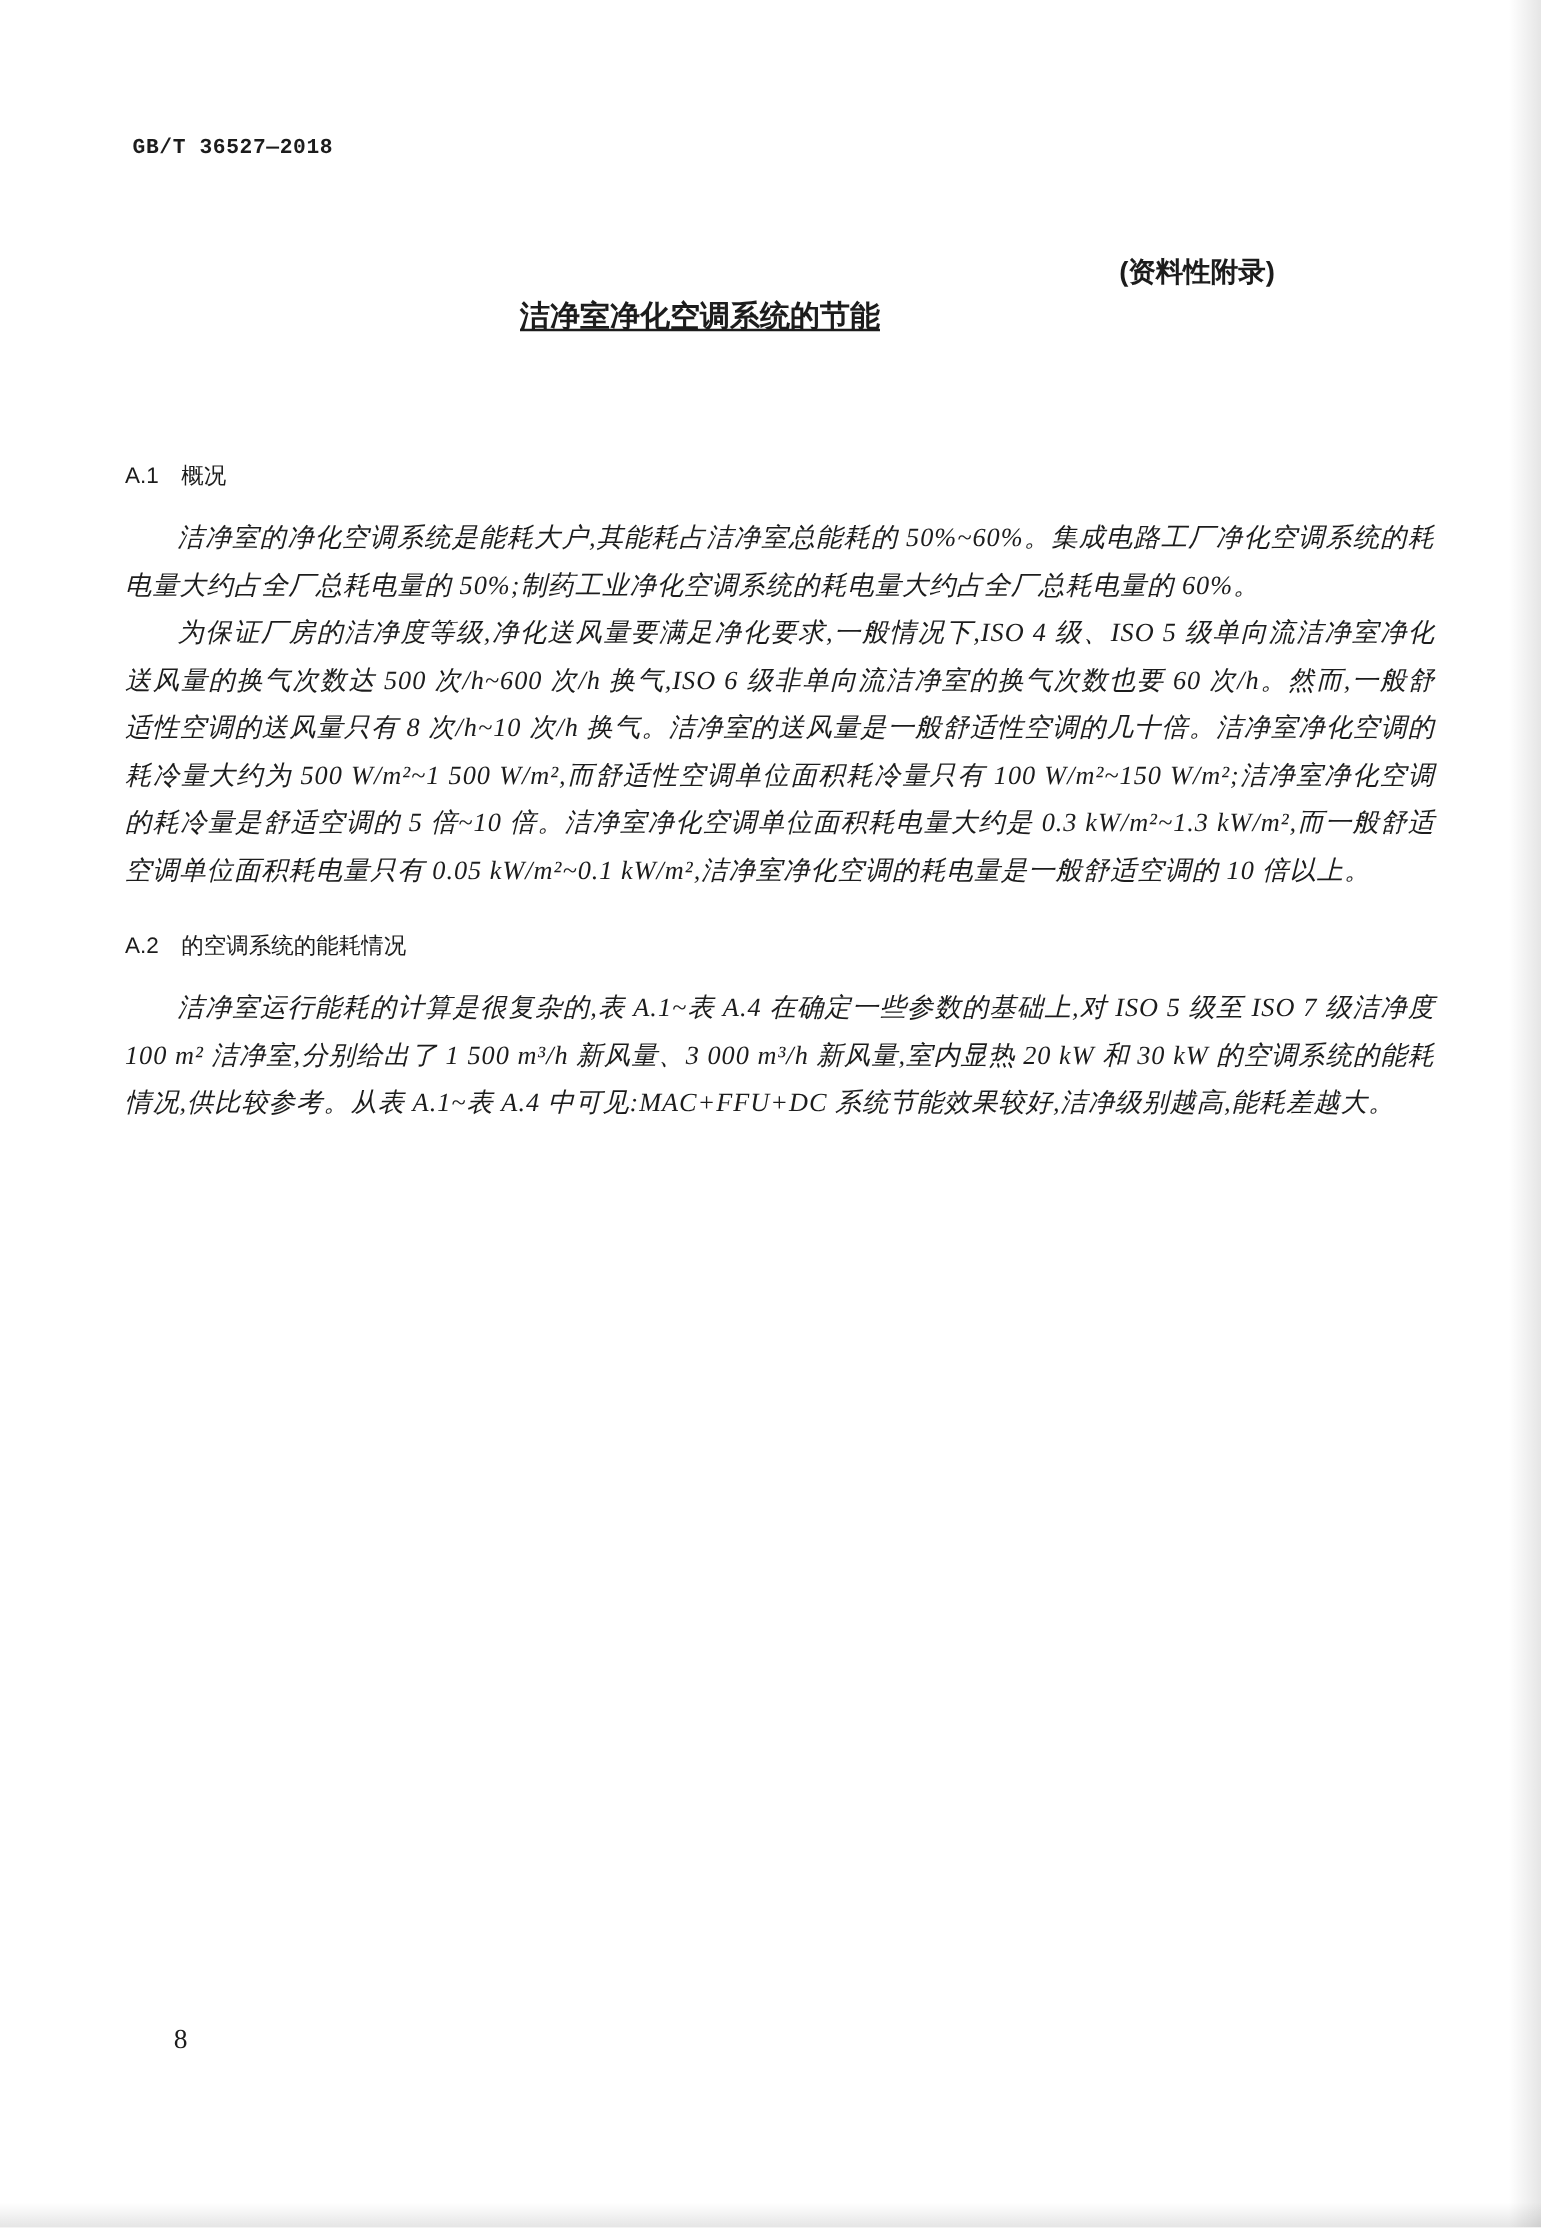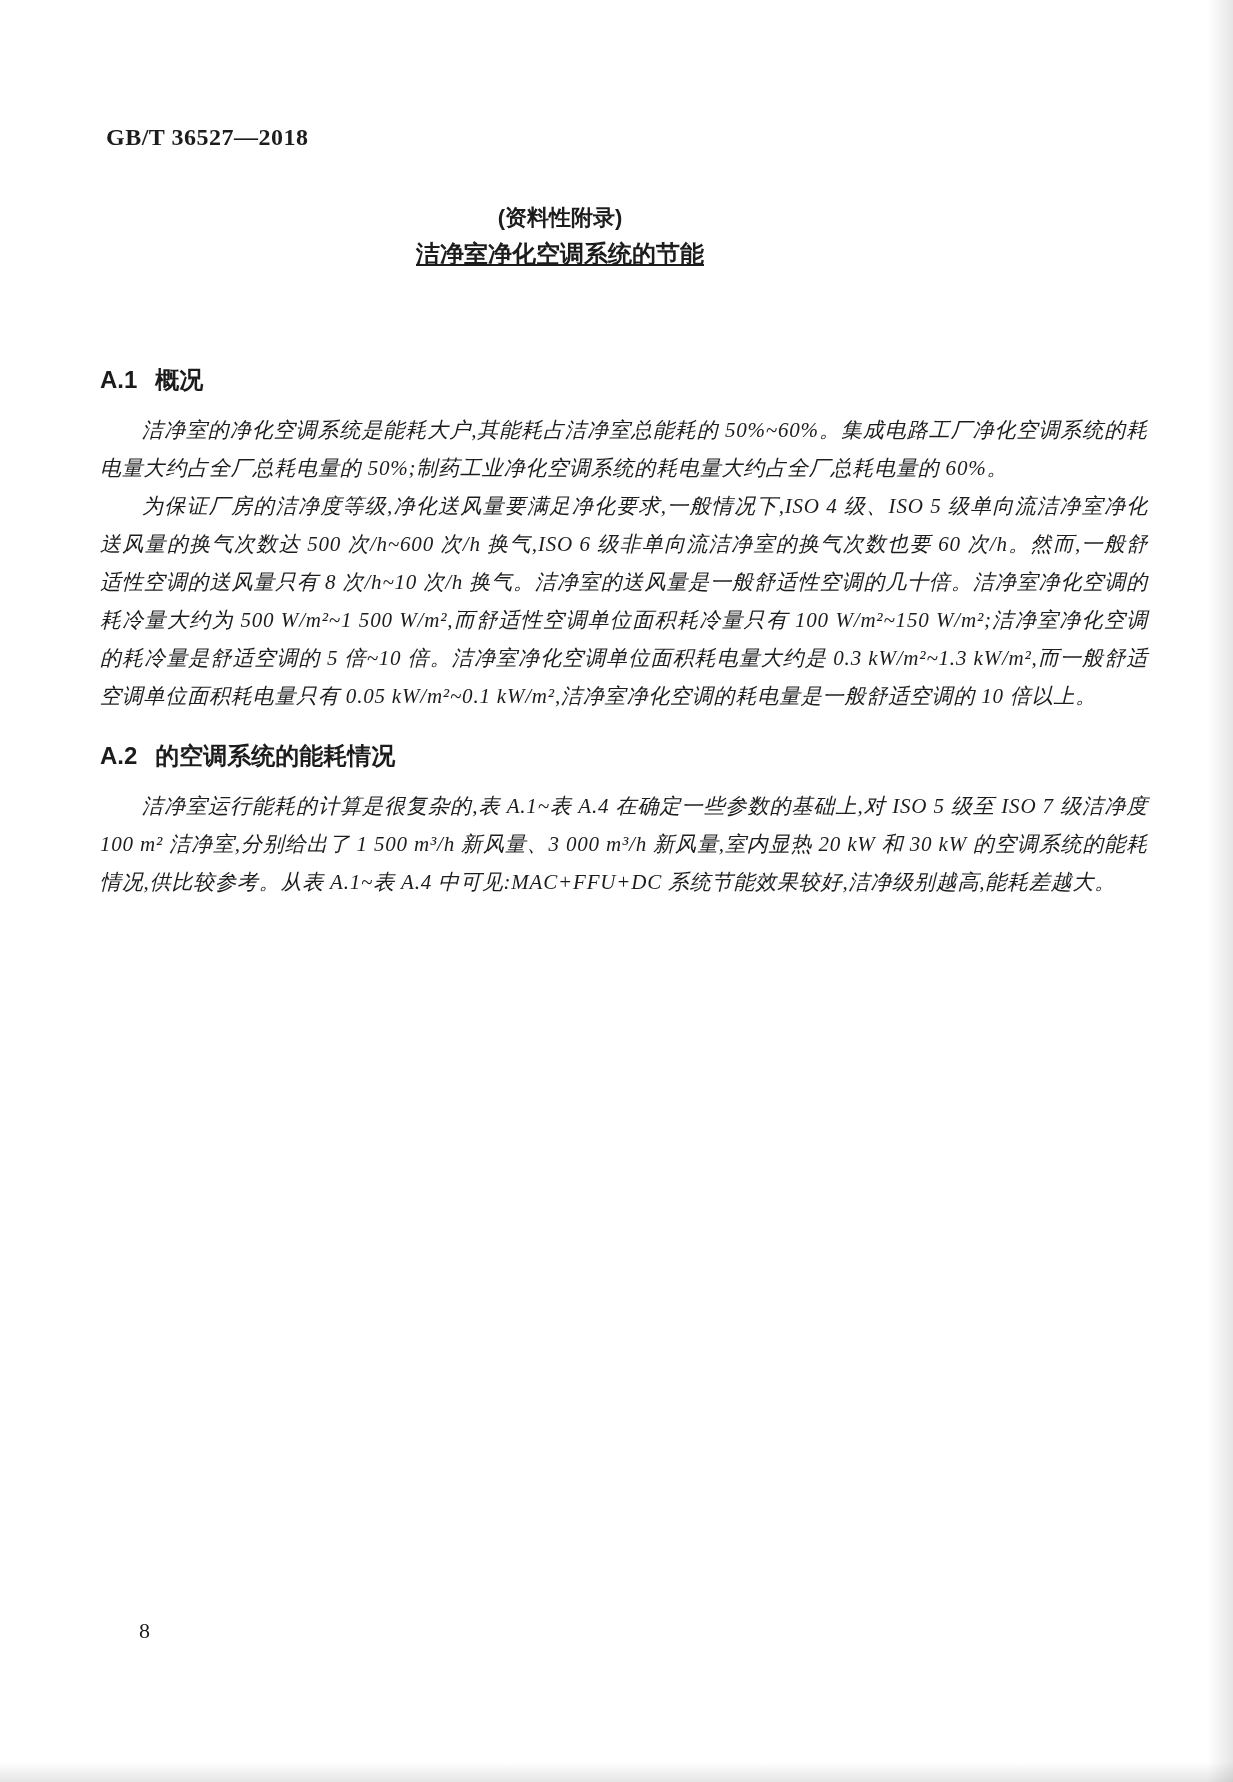--- a/index.html
+++ b/index.html
@@ -26,24 +26,24 @@
   .edge-bottom {
     position: absolute;
     left: 0; bottom: 0;
     width: 100%; height: 20px;
     background: linear-gradient(to bottom, rgba(0,0,0,0), rgba(0,0,0,0.10));
     pointer-events: none;
   }
   .std-number {
     position: absolute;
     left: 106px;
-    top: 124px;
-    font-family: Liberation Serif, serif;
+    top: 109px;
+    font-family: Liberation Mono, monospace;
     font-weight: bold;
-    font-size: 24px;
+    font-size: 17px;
     letter-spacing: 0.5px;
   }
   .content {
     position: absolute;
     left: 100px;
     top: 205px;
     width: 1048px;
   }
   .appendix-head {
     width: 920px;            
@@ -54,30 +54,31 @@
   .appendix-head .line1 {
     font-size: 23px;
     line-height: 30px;
     margin-bottom: 12px;
     letter-spacing: 2px;
   }
   .appendix-head .line2 {
     font-size: 22px;
     line-height: 26px;
     margin-bottom: 10px;
+    text-align: right;
   }
   .appendix-head .line3 {
     font-size: 24px;
     line-height: 26px;
     text-decoration: underline;
   }
   .section-heading {
     font-family: "Liberation Sans", "DejaVu Sans", sans-serif;
-    font-weight: bold;
-    font-size: 24px;
+    font-weight: normal;
+    font-size: 18px;
     line-height: 26px;
   }
   .section-heading .sec-no {
     margin-right: 18px;
   }
   .h-a1 { margin-top: 100px; }
   .h-a2 { margin-top: 28px; }
   .body-text {
     font-family: "Liberation Serif", "DejaVu Serif", serif;
     font-size: 21px;

